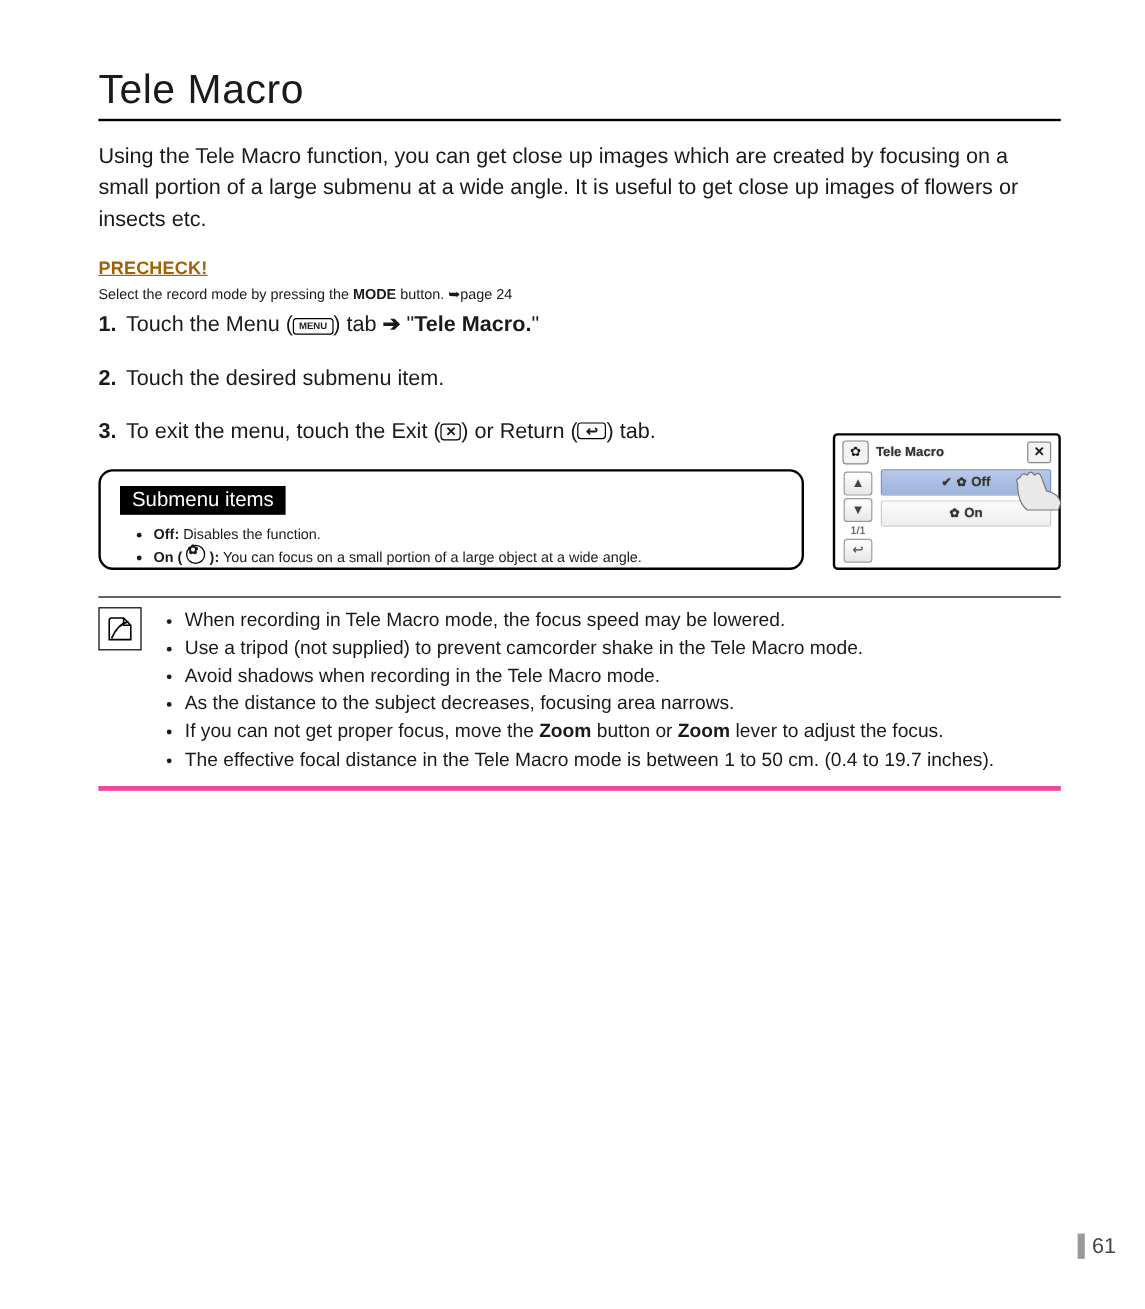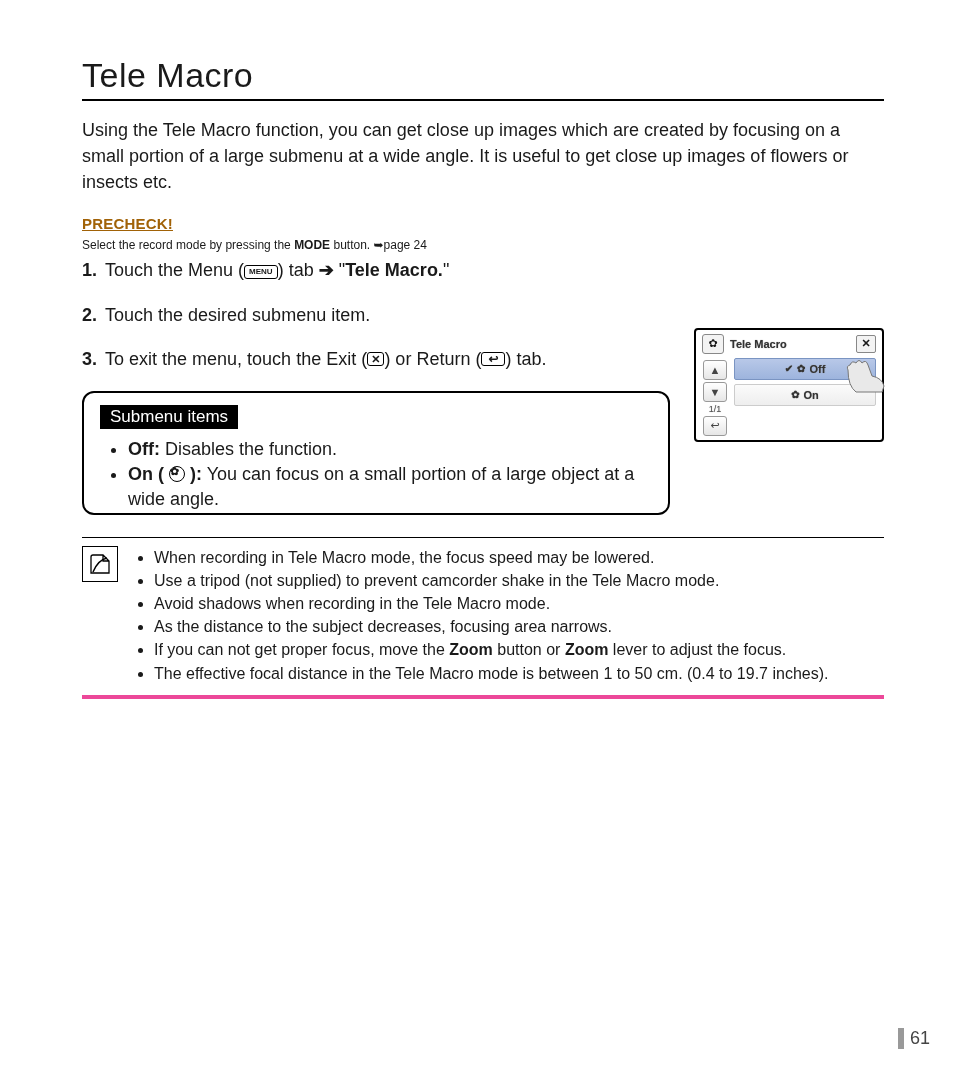--- a/index.html
+++ b/index.html
@@ -2,31 +2,31 @@
 <html><head>
 <meta charset="utf-8">
 <style>
   html,body{margin:0;padding:0;background:#fff;font-family:Helvetica,Arial,sans-serif;color:#1a1a1a}
   .page{width:954px;height:1091px;position:relative;box-sizing:border-box;padding:56px 70px 40px 82px}
   .title{font-size:34px;font-weight:400;letter-spacing:.5px;border-bottom:2px solid #000;padding-bottom:4px;margin-bottom:16px}
   .intro{font-size:18px;line-height:1.45;margin-bottom:20px}
   .precheck{color:#a16207;text-decoration:underline;font-size:15px;font-weight:bold;margin-bottom:6px;letter-spacing:.2px}
   .preline{font-size:12px;margin-bottom:3px}
   .preline .mode{font-weight:bold}
-  .steps-wrap{display:flex;align-items:center;gap:24px}
+  .steps-wrap{display:flex;align-items:flex-end;gap:24px}
   .steps{flex:1}
   .step{font-size:18px;line-height:1.7;margin-bottom:14px}
   .step-num{font-weight:bold;margin-right:8px}
   .badge{display:inline-block;border:1px solid #000;border-radius:3px;padding:0 4px;font-size:8px;font-weight:bold;vertical-align:2px;line-height:12px;background:#fff}
   .badge.x{font-size:11px;padding:0 3px}
   .badge.ret{font-size:12px;padding:0 6px}
   .arrow{font-weight:bold}
   .submenu-box{border:2px solid #000;border-radius:12px;padding:12px 16px 0;width:552px;margin-top:16px}
   .submenu-tag{display:inline-block;background:#000;color:#fff;font-size:17px;padding:2px 10px}
-  .submenu-box ul{margin:8px 0 0 28px;padding:0;font-size:18px;line-height:1.4}
+  .submenu-box ul{margin:8px 0 0 28px;padding:0;font-size:12px;line-height:1.4}
   .submenu-box b{font-weight:bold}
   .flower-ic{display:inline-block;width:14px;height:14px;border:1.5px solid #000;border-radius:50%;position:relative;vertical-align:-2px}
   .flower-ic::before{content:"✿";position:absolute;top:-3px;left:0px;font-size:11px}
   .note-block{margin-top:22px;border-top:1px solid #000;border-bottom:4px solid #ec4899;padding:8px 0 10px;display:flex;gap:14px}
   .note-icon{width:34px;height:34px;border:1px solid #000;display:flex;align-items:center;justify-content:center;font-size:20px}
   .note-block ul{margin:0;padding-left:22px;font-size:16px;line-height:1.45}
   .page-num{position:absolute;right:24px;bottom:42px;font-size:18px;color:#444;border-left:6px solid #999;padding-left:6px}
   
   .device{width:200px;border:2px solid #000;border-radius:4px;background:#fff;font-size:11px}
   .dev-top{display:flex;align-items:center;padding:4px 6px;gap:6px}

